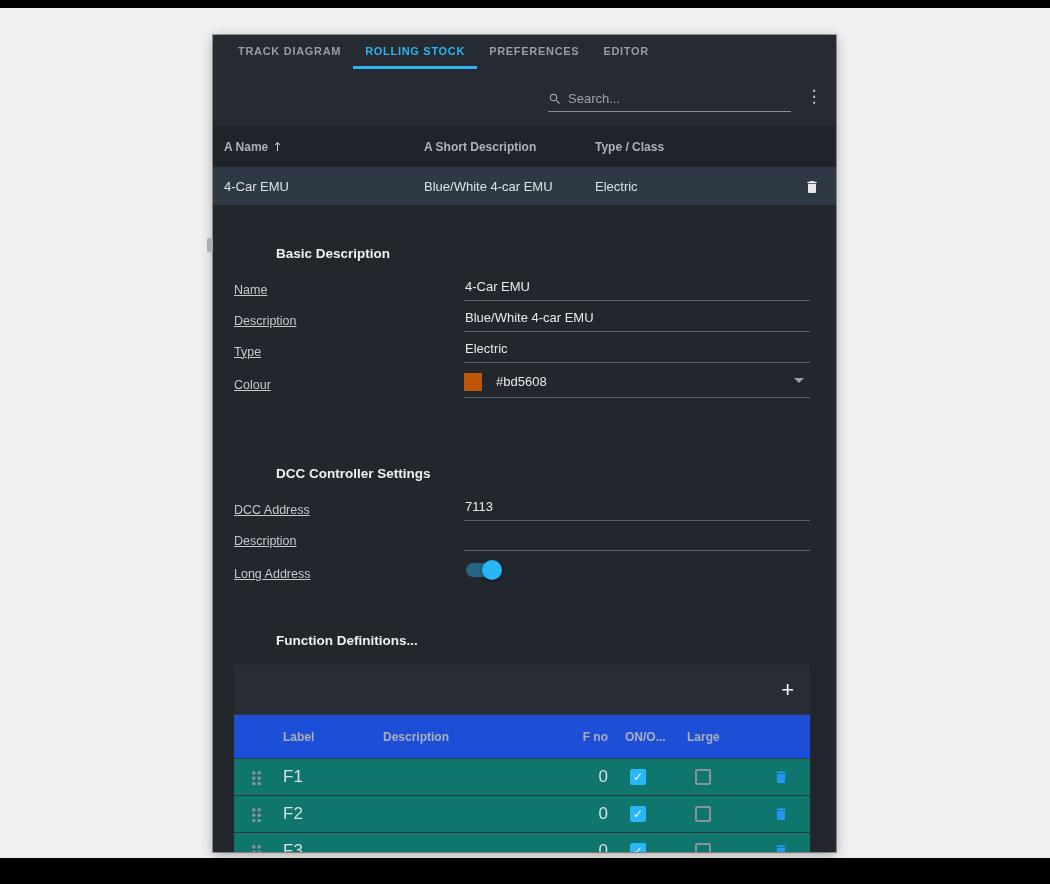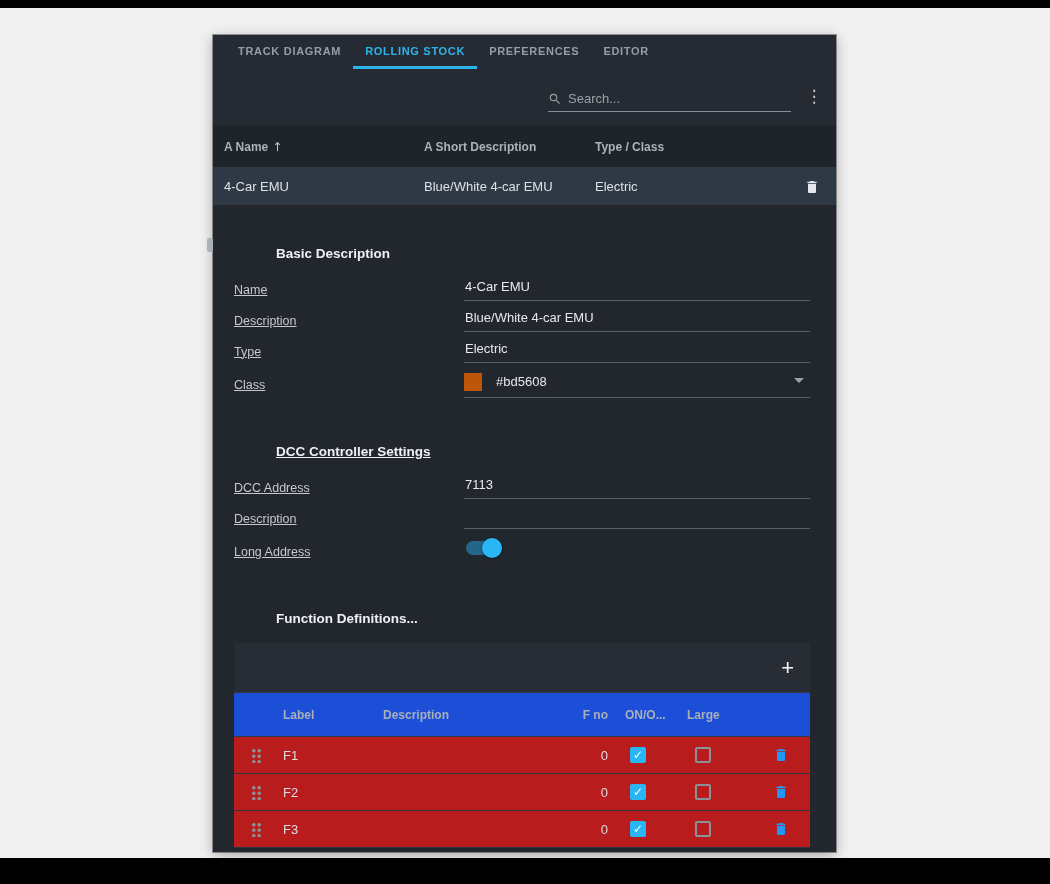--- a/index.html
+++ b/index.html
@@ -39,21 +39,21 @@
                cursor:pointer; }
   .icon-btn { background:none; border:none; cursor:pointer; display:flex; align-items:center;
               justify-content:center; padding:4px; justify-self:center; }
   .trash-light { color:#e6e9ec; }
   .trash-blue { color:#2196f3; }
 
   
   .detail { position:absolute; left:0; top:170px; right:0; bottom:0; background:#22262d;
             padding:0 26px 0 21px; overflow:hidden; }
   .section-title { margin-top:40px; font-size:13.5px; font-weight:700; color:#eef1f4; line-height:17px;padding-left:42px; }
-  .section-title.gap-lg { margin-top:40px;text-decoration:underline; }
+  .section-title.gap-lg { margin-top:62px; }
   .fields { margin-top:12px; }
   .f-row { display:flex; align-items:center; height:31px; }
   .f-row.tall { height:36px; }
   .f-label { width:230px; font-size:12.5px; color:#c4c9ce;text-decoration:underline; }
   .f-value { flex:1; border-bottom:1px solid #5b6168; font-size:13px; color:#e7eaed;
              padding:0 2px 6px 1px; min-height:21px; cursor:text; }
   .f-value.no-line { border-bottom:none; cursor:default; }
   .colour-value { flex:1; border-bottom:1px solid #5b6168; display:flex; align-items:center;
                   gap:14px; padding-bottom:6px; cursor:pointer; position:relative; }
   .swatch { width:18px; height:18px; display:inline-block; }
@@ -77,21 +77,21 @@
                 justify-content:flex-end; padding-right:16px; border-bottom:1px solid #323841; }
   .add-btn { background:none; border:none; color:#f2f4f6; font-size:22px; font-weight:300;
              cursor:pointer; line-height:1; font-family:inherit; }
   .fn-grid { display:grid; grid-template-columns:44px 100px 190px 40px 60px 70px 1fr 58px; align-items:center; }
   .fn-header { height:44px; background:#1d4ed8; color:#a9b0b7; font-size:12px; font-weight:600;
                border-bottom:1px solid #343a43; }
   .fn-header .pl { padding-left:5px; }
   .fn-header .ra { text-align:right; }
   .fn-header .onoff { padding-left:17px; }
   .fn-header .large { padding-left:19px; }
-  .fn-row { height:37px; background:#b91c1c; color:#dcdfe3; font-size:13px;
+  .fn-row { height:37px; background:#0f766e; color:#dcdfe3; font-size:17px;
             border-bottom:1px solid #2f353d; }
   .fn-row .pl { padding-left:5px; cursor:text; }
   .fn-row .ra { text-align:right; cursor:text; }
   .cell-center { display:flex; justify-content:center; }
 
   .dots { width:11px; height:16px; cursor:grab;
           background-image:radial-gradient(circle, #8a9199 1.5px, transparent 1.7px);
           background-size:5.5px 5.5px; background-position:0 1px; }
 
   .checkbox { width:16px; height:16px; border:2px solid #8a9199; border-radius:2px;
@@ -157,21 +157,21 @@
         </div>
         <div class="f-row">
           <div class="f-label">Description</div>
           <div class="f-value">Blue/White 4-car EMU</div>
         </div>
         <div class="f-row">
           <div class="f-label">Type</div>
           <div class="f-value">Electric</div>
         </div>
         <div class="f-row tall">
-          <div class="f-label">Class</div>
+          <div class="f-label">Colour</div>
           <div class="colour-value">
             <span class="swatch" style="background: rgb(189, 86, 8);"></span>
             <span class="colour-text">#bd5608</span>
             <span class="caret"></span>
           </div>
         </div>
       </div>
 
       <div class="section-title gap-lg">DCC Controller Settings</div>
       <div class="fields">

